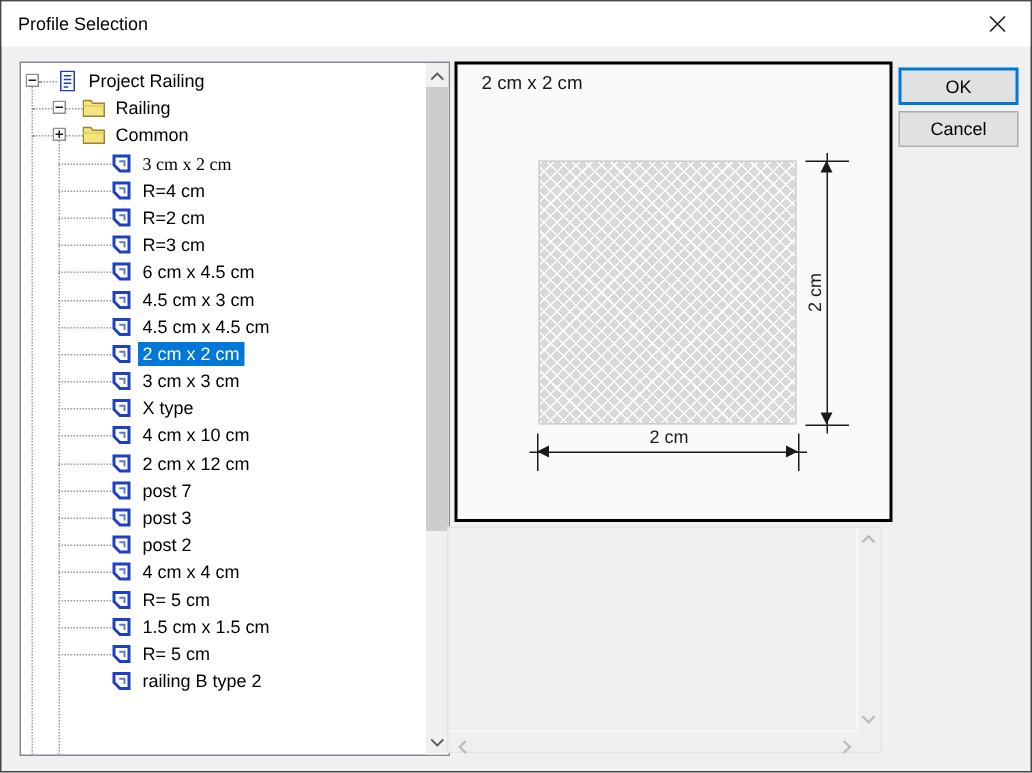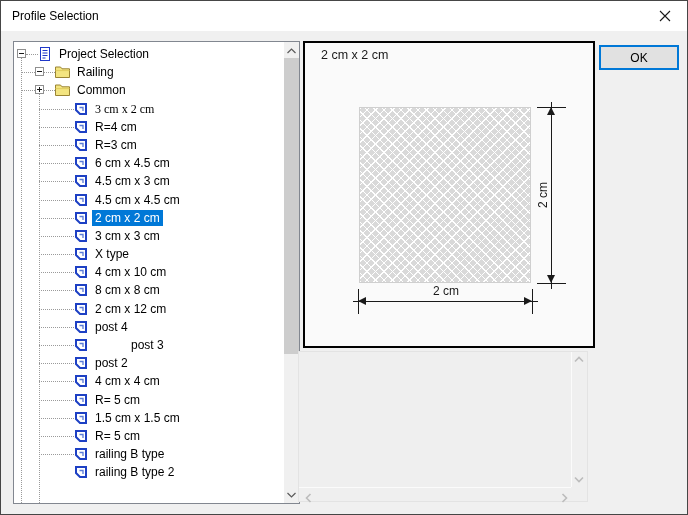--- a/index.html
+++ b/index.html
@@ -129,21 +129,21 @@
               <rect x="0.5" y="0.5" width="8" height="8" fill="#fff" stroke="#8f8f8f"></rect>
               <line x1="2" y1="4.5" x2="7" y2="4.5" stroke="#1a1a1a"></line>
             </svg></span>
           <span class="nicon" style="left: 24px;"><svg width="14" height="14" viewBox="0 0 14 14">
               <rect x="2.5" y="0.5" width="9" height="13" fill="#fff" stroke="#2038c8"></rect>
               <line x1="4.5" y1="3.5" x2="9.5" y2="3.5" stroke="#2038c8"></line>
               <line x1="4.5" y1="6" x2="9.5" y2="6" stroke="#2038c8"></line>
               <line x1="4.5" y1="8.5" x2="9.5" y2="8.5" stroke="#2038c8"></line>
               <line x1="4.5" y1="11" x2="7.5" y2="11" stroke="#2038c8"></line>
             </svg></span>
-          <span class="tlabel" style="left: 42px;">Project Selection</span>
+          <span class="tlabel" style="left: 42px;">Project Railing</span>
         </div>
         <div class="trow">
           <span class="stub" style="left: 7px; width: 34px;"></span>
           <span class="expander" style="left: 21px;"><svg width="9" height="9" viewBox="0 0 9 9">
               <rect x="0.5" y="0.5" width="8" height="8" fill="#fff" stroke="#8f8f8f"></rect>
               <line x1="2" y1="4.5" x2="7" y2="4.5" stroke="#1a1a1a"></line>
             </svg></span>
           <span class="nicon" style="left: 41px;"><svg width="15" height="13" viewBox="0 0 15 13">
               <path d="M0.5 2 L5.5 2 L7 3.8 L14.5 3.8 L14.5 12.5 L0.5 12.5 Z" fill="#f3e480" stroke="#9a8433"></path>
               <path d="M0.5 5.6 L14.5 5.6" stroke="#e0cd5e"></path>
@@ -178,20 +178,28 @@
               <path d="M5.5 5.5 H9 V9" fill="none" stroke="#5a7bd8" stroke-width="1.3"></path>
             </svg></span>
           <span class="tlabel" style="left: 78px;">R=4 cm</span>
         </div>
         <div class="trow">
           <span class="stub" style="left: 25px; width: 35px;"></span>
           <span class="nicon" style="left: 60px;"><svg width="14" height="14" viewBox="0 0 14 14">
               <path d="M2 2 H12 V12 H6 L2 8 Z" fill="#fff" stroke="#1d40c4" stroke-width="2" stroke-linejoin="miter"></path>
               <path d="M5.5 5.5 H9 V9" fill="none" stroke="#5a7bd8" stroke-width="1.3"></path>
             </svg></span>
+          <span class="tlabel" style="left: 78px;">R=2 cm</span>
+        </div>
+        <div class="trow">
+          <span class="stub" style="left: 25px; width: 35px;"></span>
+          <span class="nicon" style="left: 60px;"><svg width="14" height="14" viewBox="0 0 14 14">
+              <path d="M2 2 H12 V12 H6 L2 8 Z" fill="#fff" stroke="#1d40c4" stroke-width="2" stroke-linejoin="miter"></path>
+              <path d="M5.5 5.5 H9 V9" fill="none" stroke="#5a7bd8" stroke-width="1.3"></path>
+            </svg></span>
           <span class="tlabel" style="left: 78px;">R=3 cm</span>
         </div>
         <div class="trow">
           <span class="stub" style="left: 25px; width: 35px;"></span>
           <span class="nicon" style="left: 60px;"><svg width="14" height="14" viewBox="0 0 14 14">
               <path d="M2 2 H12 V12 H6 L2 8 Z" fill="#fff" stroke="#1d40c4" stroke-width="2" stroke-linejoin="miter"></path>
               <path d="M5.5 5.5 H9 V9" fill="none" stroke="#5a7bd8" stroke-width="1.3"></path>
             </svg></span>
           <span class="tlabel" style="left: 78px;">6 cm x 4.5 cm</span>
         </div>
@@ -242,45 +250,37 @@
               <path d="M5.5 5.5 H9 V9" fill="none" stroke="#5a7bd8" stroke-width="1.3"></path>
             </svg></span>
           <span class="tlabel" style="left: 78px;">4 cm x 10 cm</span>
         </div>
         <div class="trow">
           <span class="stub" style="left: 25px; width: 35px;"></span>
           <span class="nicon" style="left: 60px;"><svg width="14" height="14" viewBox="0 0 14 14">
               <path d="M2 2 H12 V12 H6 L2 8 Z" fill="#fff" stroke="#1d40c4" stroke-width="2" stroke-linejoin="miter"></path>
               <path d="M5.5 5.5 H9 V9" fill="none" stroke="#5a7bd8" stroke-width="1.3"></path>
             </svg></span>
-          <span class="tlabel" style="left: 78px;">8 cm x 8 cm</span>
-        </div>
-        <div class="trow">
-          <span class="stub" style="left: 25px; width: 35px;"></span>
-          <span class="nicon" style="left: 60px;"><svg width="14" height="14" viewBox="0 0 14 14">
-              <path d="M2 2 H12 V12 H6 L2 8 Z" fill="#fff" stroke="#1d40c4" stroke-width="2" stroke-linejoin="miter"></path>
-              <path d="M5.5 5.5 H9 V9" fill="none" stroke="#5a7bd8" stroke-width="1.3"></path>
-            </svg></span>
           <span class="tlabel" style="left: 78px;">2 cm x 12 cm</span>
         </div>
         <div class="trow">
           <span class="stub" style="left: 25px; width: 35px;"></span>
           <span class="nicon" style="left: 60px;"><svg width="14" height="14" viewBox="0 0 14 14">
               <path d="M2 2 H12 V12 H6 L2 8 Z" fill="#fff" stroke="#1d40c4" stroke-width="2" stroke-linejoin="miter"></path>
               <path d="M5.5 5.5 H9 V9" fill="none" stroke="#5a7bd8" stroke-width="1.3"></path>
             </svg></span>
-          <span class="tlabel" style="left: 78px;">post 4</span>
-        </div>
-        <div class="trow">
-          <span class="stub" style="left: 25px; width: 35px;"></span>
-          <span class="nicon" style="left: 60px;"><svg width="14" height="14" viewBox="0 0 14 14">
-              <path d="M2 2 H12 V12 H6 L2 8 Z" fill="#fff" stroke="#1d40c4" stroke-width="2" stroke-linejoin="miter"></path>
-              <path d="M5.5 5.5 H9 V9" fill="none" stroke="#5a7bd8" stroke-width="1.3"></path>
-            </svg></span>
-          <span class="tlabel" style="left: 78px; margin-left: 36px;">post 3</span>
+          <span class="tlabel" style="left: 78px;">post 7</span>
+        </div>
+        <div class="trow">
+          <span class="stub" style="left: 25px; width: 35px;"></span>
+          <span class="nicon" style="left: 60px;"><svg width="14" height="14" viewBox="0 0 14 14">
+              <path d="M2 2 H12 V12 H6 L2 8 Z" fill="#fff" stroke="#1d40c4" stroke-width="2" stroke-linejoin="miter"></path>
+              <path d="M5.5 5.5 H9 V9" fill="none" stroke="#5a7bd8" stroke-width="1.3"></path>
+            </svg></span>
+          <span class="tlabel" style="left: 78px;">post 3</span>
         </div>
         <div class="trow">
           <span class="stub" style="left: 25px; width: 35px;"></span>
           <span class="nicon" style="left: 60px;"><svg width="14" height="14" viewBox="0 0 14 14">
               <path d="M2 2 H12 V12 H6 L2 8 Z" fill="#fff" stroke="#1d40c4" stroke-width="2" stroke-linejoin="miter"></path>
               <path d="M5.5 5.5 H9 V9" fill="none" stroke="#5a7bd8" stroke-width="1.3"></path>
             </svg></span>
           <span class="tlabel" style="left: 78px;">post 2</span>
         </div>
         <div class="trow">
@@ -307,28 +307,20 @@
             </svg></span>
           <span class="tlabel" style="left: 78px;">1.5 cm x 1.5 cm</span>
         </div>
         <div class="trow">
           <span class="stub" style="left: 25px; width: 35px;"></span>
           <span class="nicon" style="left: 60px;"><svg width="14" height="14" viewBox="0 0 14 14">
               <path d="M2 2 H12 V12 H6 L2 8 Z" fill="#fff" stroke="#1d40c4" stroke-width="2" stroke-linejoin="miter"></path>
               <path d="M5.5 5.5 H9 V9" fill="none" stroke="#5a7bd8" stroke-width="1.3"></path>
             </svg></span>
           <span class="tlabel" style="left: 78px;">R= 5 cm</span>
-        </div>
-        <div class="trow">
-          <span class="stub" style="left: 25px; width: 35px;"></span>
-          <span class="nicon" style="left: 60px;"><svg width="14" height="14" viewBox="0 0 14 14">
-              <path d="M2 2 H12 V12 H6 L2 8 Z" fill="#fff" stroke="#1d40c4" stroke-width="2" stroke-linejoin="miter"></path>
-              <path d="M5.5 5.5 H9 V9" fill="none" stroke="#5a7bd8" stroke-width="1.3"></path>
-            </svg></span>
-          <span class="tlabel" style="left: 78px;">railing B type</span>
         </div>
         <div class="trow">
           <span class="nicon" style="left: 60px;"><svg width="14" height="14" viewBox="0 0 14 14">
               <path d="M2 2 H12 V12 H6 L2 8 Z" fill="#fff" stroke="#1d40c4" stroke-width="2" stroke-linejoin="miter"></path>
               <path d="M5.5 5.5 H9 V9" fill="none" stroke="#5a7bd8" stroke-width="1.3"></path>
             </svg></span>
           <span class="tlabel" style="left: 78px;">railing B type 2</span>
         </div>
       </div>
     <div class="tree-sb">
@@ -384,14 +376,15 @@
         </svg>
     </span>
     <span class="pale pale-right">
       <svg width="7" height="10" viewBox="0 0 7 10">
           <path d="M1.5 1 L5.5 5 L1.5 9" fill="none" stroke="#bcbcbc" stroke-width="1.6"></path>
         </svg>
     </span>
   </div>
 
   <button class="btn btn-ok">OK</button>
+  <button class="btn btn-cancel">Cancel</button>
 
 </div>
 
 </body></html>

